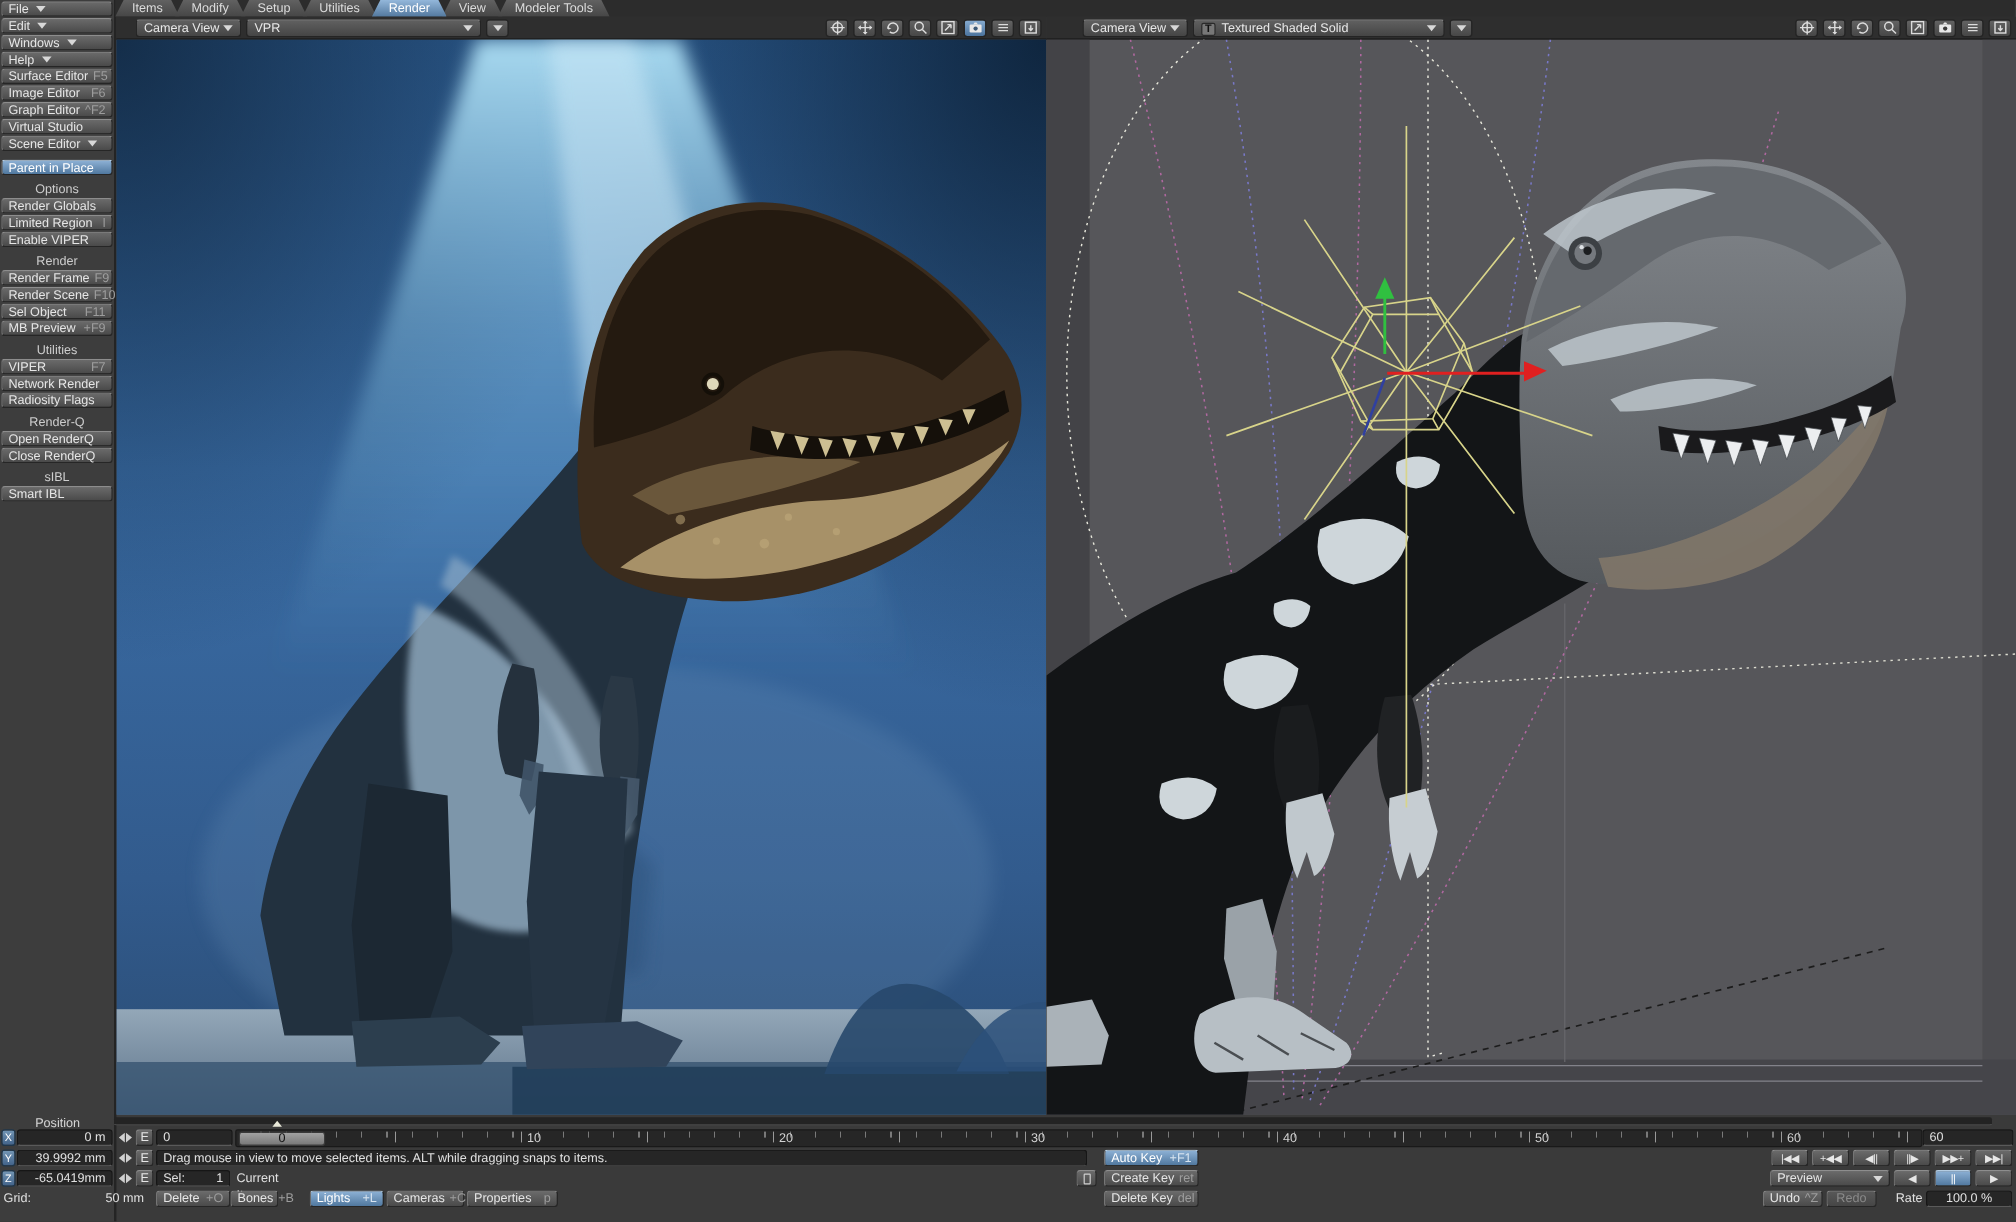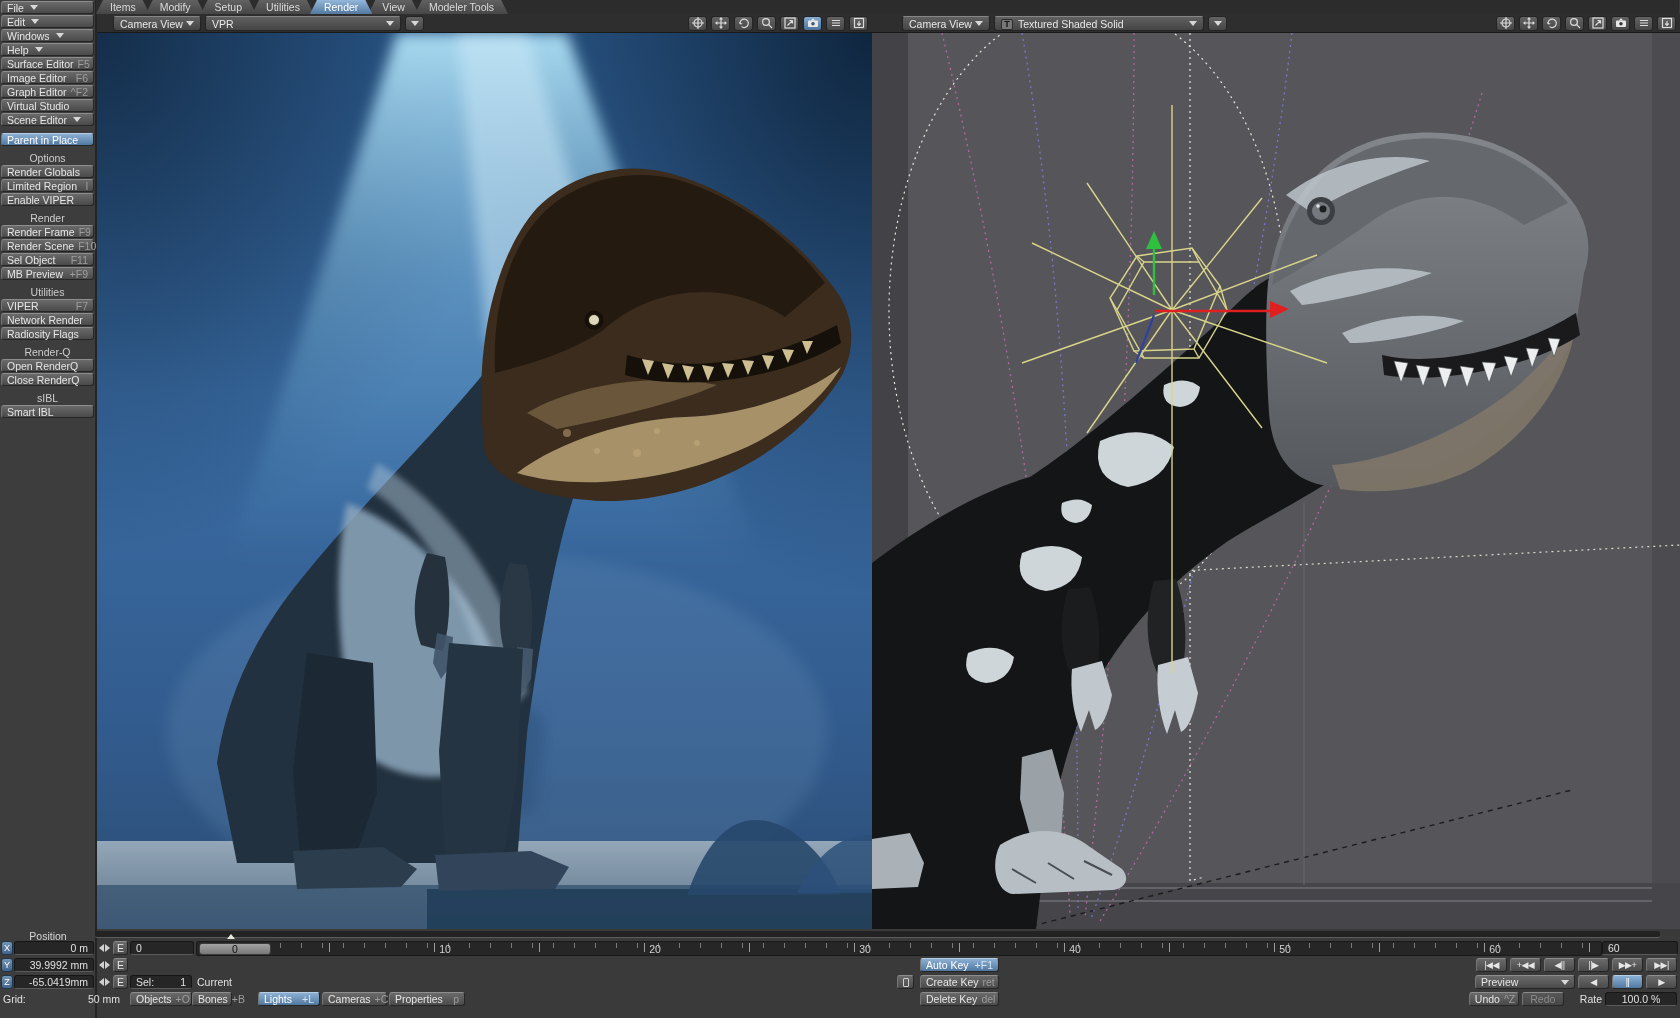--- a/index.html
+++ b/index.html
@@ -507,20 +507,21 @@
 </div>
 
 <div class="abs brow" style="top:958px">
   <div class="abs axis">Y</div>
   <div class="abs field" style="left:14px;width:80px;justify-content:flex-end">39.9992 mm</div>
   <div class="abs nudge" style="left:96px;width:16px;height:14px">
       <span class="tri-l"></span>
       <span class="tri-r"></span>
     </div>
   <div class="abs btn ebtn" style="left:113px">E</div>
+  <div class="abs field" style="left:130px;width:776px;border-bottom-color:#444">Drag mouse in view to move selected items. ALT while dragging snaps to items.</div>
   <div class="abs btn blue keybtn">
       <span>Auto Key</span>
       <span class="sc">+F1</span>
     </div>
   <div class="pbgroup" style="top:0">
     <div class="btn pbtn">|◀◀</div>
     <div class="btn pbtn">+◀◀</div>
     <div class="btn pbtn">◀||</div>
     <div class="btn pbtn">||▶</div>
     <div class="btn pbtn">▶▶+</div>
@@ -556,21 +557,21 @@
     <div class="btn pbtn">◀</div>
     <div class="btn pbtn blue">||</div>
     <div class="btn pbtn">▶</div>
   </div>
 </div>
 
 <div class="abs brow" style="top:992px">
   <div class="abs" style="left:3px;height:14px;line-height:14px;color:#e0e0e0">Grid:</div>
   <div class="abs" style="left:40px;width:80px;height:14px;line-height:14px;text-align:right;color:#e0e0e0">50 mm</div>
   <div class="abs btn" style="left:130px;width:62px">
-      <span>Objects</span>
+      <span>Delete</span>
       <span class="sc">+O</span>
     </div>
   <div class="abs btn" style="left:192px;width:40px">
       <span>Bones</span>
       <span class="sc">+B</span>
     </div>
   <div class="abs btn blue" style="left:258px;width:62px">
       <span>Lights</span>
       <span class="sc">+L</span>
     </div>

